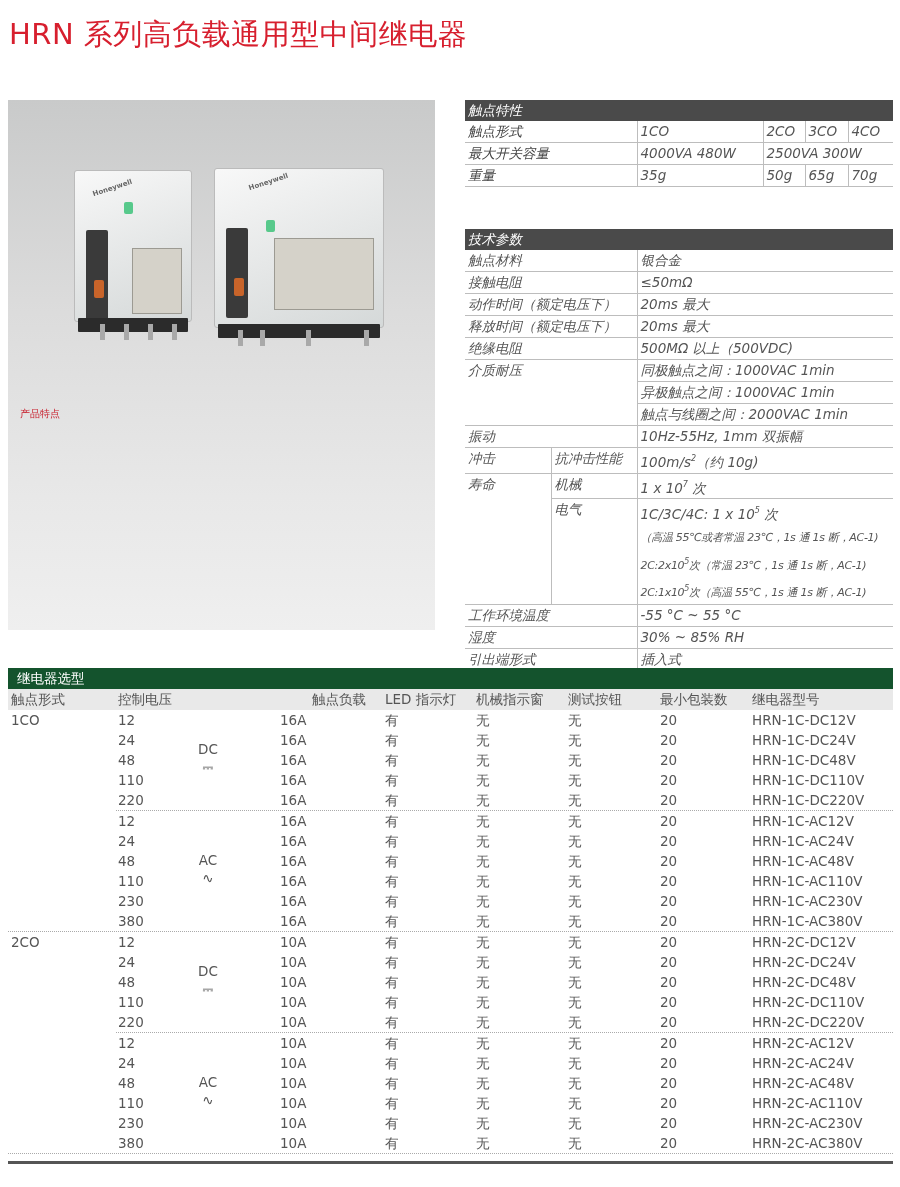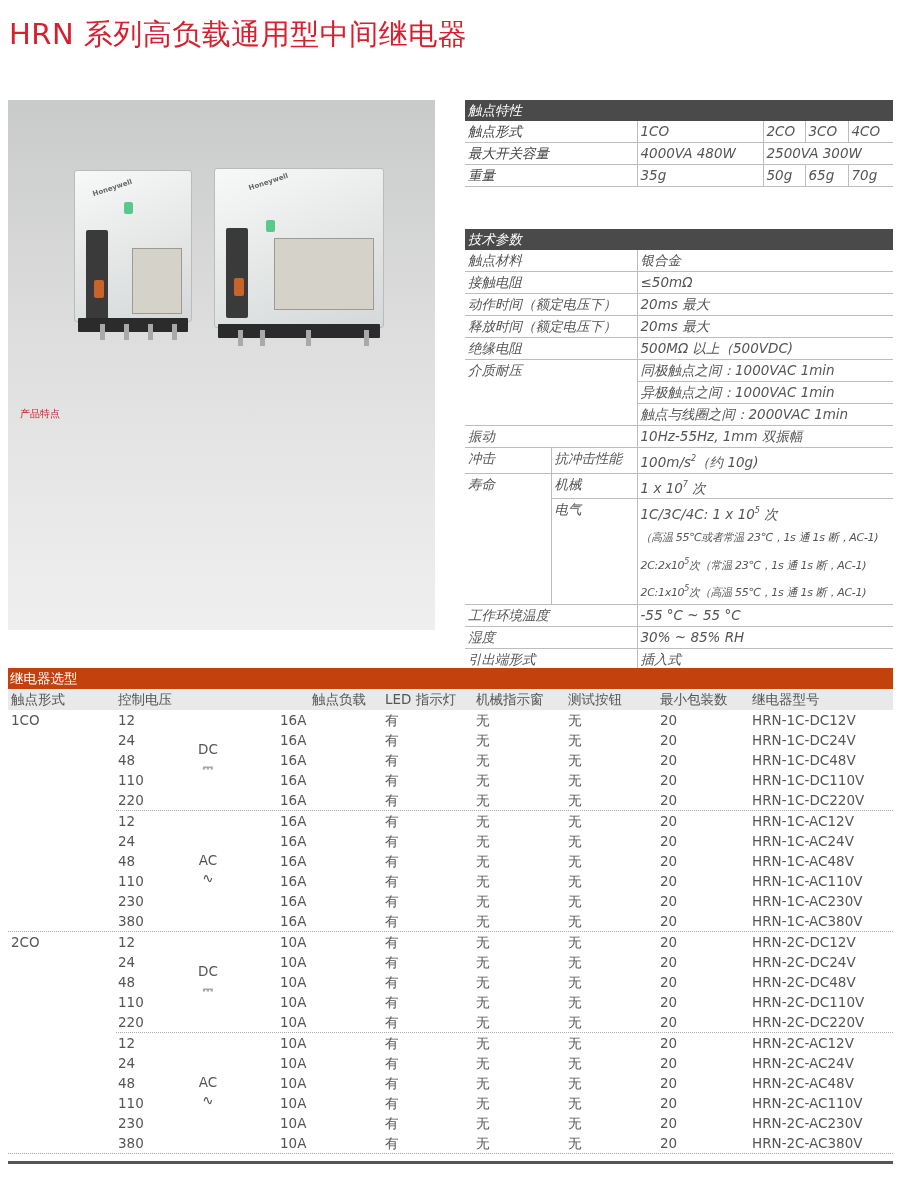--- a/index.html
+++ b/index.html
@@ -29,21 +29,21 @@
 
   .spec { position: absolute; left: 465px; width: 428px; border-collapse: collapse; font-size: 13.5px; color: #555; font-style: italic; }
   .spec td { border-bottom: 1px solid #bdbdbd; padding: 0 3px; height: 21.5px; white-space: nowrap; vertical-align: top; line-height: 21px; }
   .spec .head td { background: #4a4a4a; color: #fff; height: 21px; border-bottom: none; }
   .spec .vl { border-left: 1px solid #bdbdbd; }
   .spec .small { font-size: 11px; letter-spacing: -0.3px; }
   .spec .lbl { color: #444; }
   sup { font-size: 8px; }
 
   .sel { position: absolute; left: 8px; top: 668px; width: 885px; }
-  .sel .bar { background: #c2410c; color: #fff; font-size: 13.5px; height: 21px; line-height: 21px; padding-left: 2px; }
+  .sel .bar { background: #14532d; color: #fff; font-size: 13.5px; height: 21px; line-height: 21px; padding-left: 9px; }
   .sel .hdr { background: #e9e9e9; height: 21px; position: relative; font-size: 13.5px; color: #555; }
   .sel .rows { position: relative; }
   .sel .row { position: relative; height: 20px; font-size: 13.5px; color: #555; line-height: 20px; }
   .sel .cell { position: absolute; top: 0; white-space: nowrap; }
   .sel .sep { height: 0; border-top: 1px dotted #aaa; }
   .sel .group-sep { margin-left: 108px; }
   .sel .vlabel { position: absolute; left: 188px; text-align: center; width: 24px; font-size: 13.5px; color: #555; line-height: 18px; }
   .sel .endline { height: 3px; background: #555; margin-top: 7px; }
 
   .c0 { left: 3px; } .c1 { left: 110px; } .c3 { left: 272px; } .c4 { left: 377px; }

